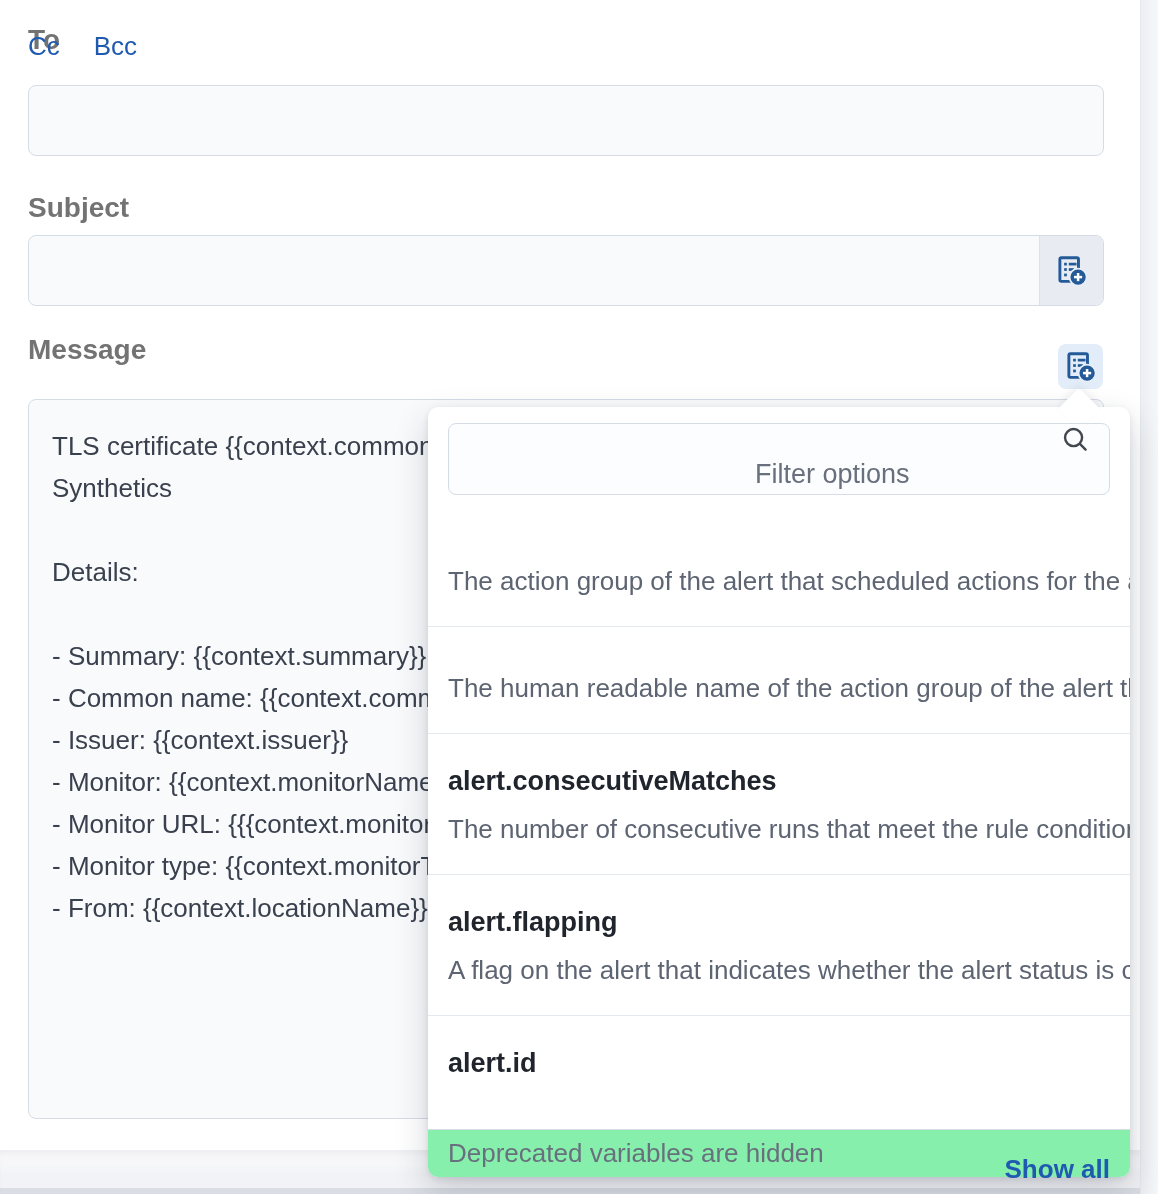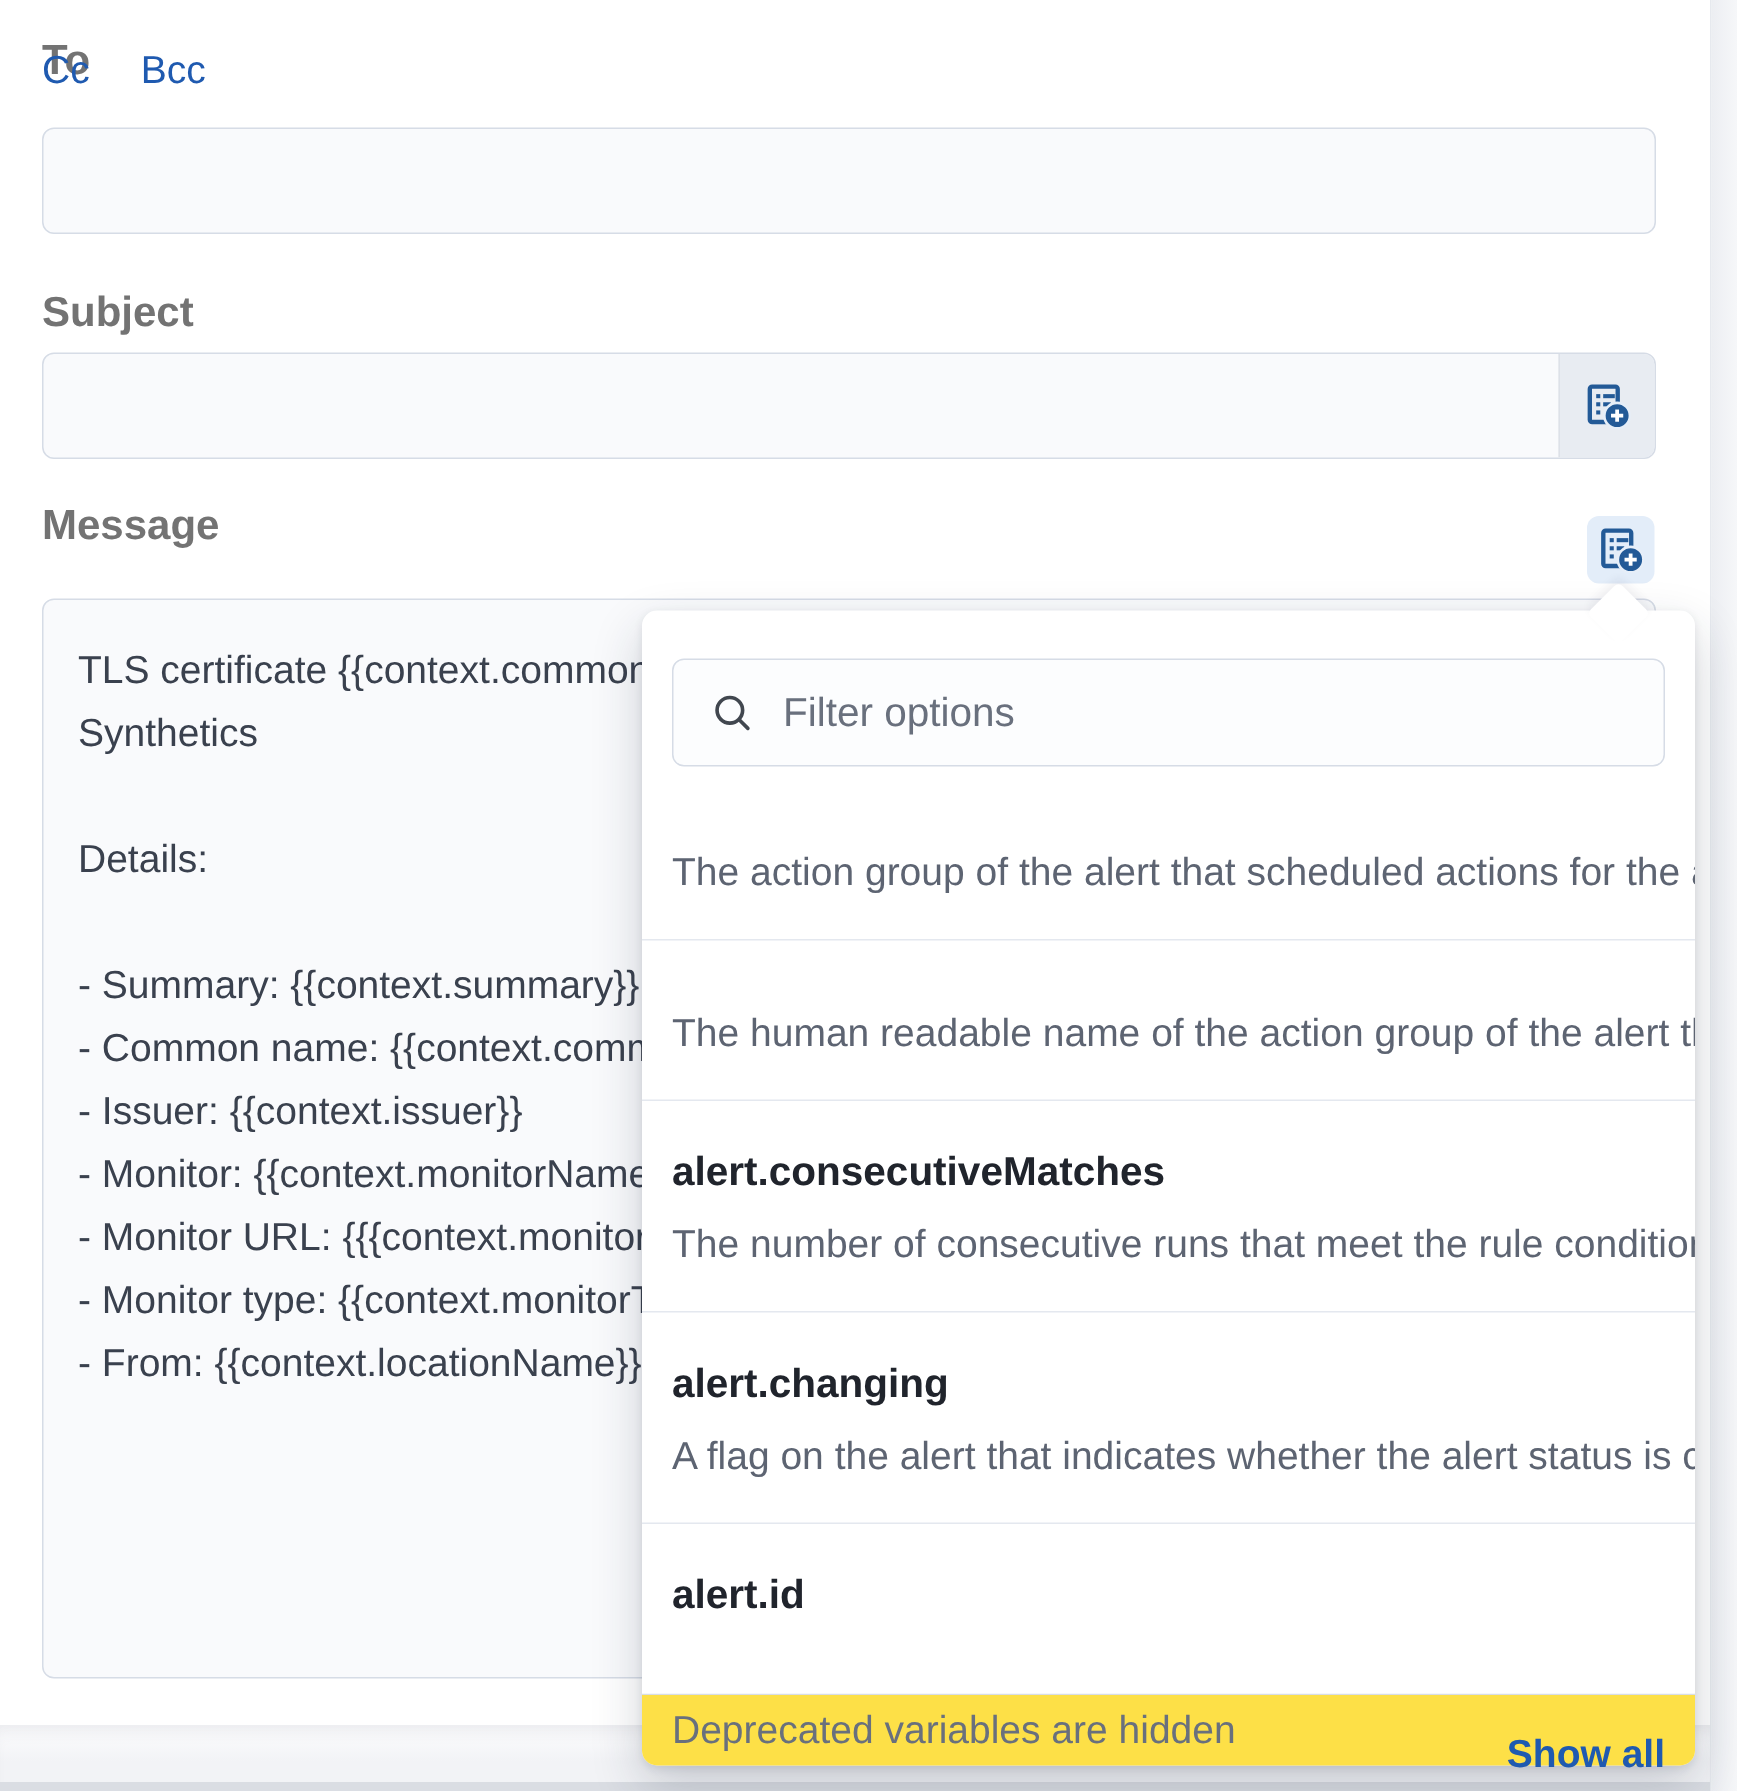--- a/index.html
+++ b/index.html
@@ -70,23 +70,23 @@
     background:#ffffff; border-radius:10px;
     box-shadow:0 14px 34px rgba(30,40,60,.20), 0 2px 6px rgba(30,40,60,.10);
     z-index:5;
   }
   .popover-arrow {
     position:absolute; left:636px; top:-13px; width:30px; height:30px;
     background:#ffffff; transform:rotate(45deg); border-radius:4px;
     box-shadow:-3px -3px 6px rgba(30,40,60,.06);
   }
   .filter-wrap {
-    position:absolute; left:20px; right:20px; top:32px; height:72px;
+    position:absolute; left:20px; right:20px; top:16px; height:72px;
     background:#fcfdfe; border:1px solid #d6dce6; border-radius:8px;
-    display:flex; align-items:center; z-index:2;
+    display:flex; align-items:flex-end; z-index:2;flex-direction:column;
   }
   .filter-wrap .search-icon { margin:0 18px 0 24px; flex:none; display:flex; }
   .filter-wrap input {
     flex:1; border:none; background:transparent; font-size:27px; color:#343741;
     font-family:"Liberation Sans", sans-serif; min-width:0;
   }
   input::placeholder { color:#69707d; opacity:1; }
 
   .var-list {
     position:absolute; left:0; right:0; top:113px; bottom:48px;
@@ -100,21 +100,21 @@
   .var-desc {
     margin-top:14px; font-size:26px; line-height:34px; color:#5d6472;
     white-space:nowrap; overflow:hidden;
   }
   .list-fade {
     position:absolute; left:1px; right:1px; bottom:48px; height:44px;
     background:linear-gradient(rgba(255,255,255,0),#ffffff 85%); pointer-events:none;
   }
   .popover-footer {
     position:absolute; left:0; right:0; bottom:0; height:48px;
-    border-top:1px solid #d8dde5; background:#fde047;
+    border-top:1px solid #d8dde5; background:#86efac;
     border-radius:0 0 10px 10px;
     display:flex; align-items:center; justify-content:space-between;
     padding:0 20px; z-index:2;
   }
   .footer-note { font-size:26px; color:#69707d; }
   .footer-link { font-size:26px; font-weight:600; color:#1f5ab0; cursor:pointer; text-decoration:none;margin-top:32px; }
 </style>
 </head>
 <body>
 
@@ -195,21 +195,21 @@
       <div class="var-desc">The action group of the alert that scheduled actions for the alert.</div>
     </div>
     <div class="var-item">
       <div class="var-desc">The human readable name of the action group of the alert that scheduled actions for the alert.</div>
     </div>
     <div class="var-item">
       <div class="var-title">alert.consecutiveMatches</div>
       <div class="var-desc">The number of consecutive runs that meet the rule conditions.</div>
     </div>
     <div class="var-item">
-      <div class="var-title">alert.changing</div>
+      <div class="var-title">alert.flapping</div>
       <div class="var-desc">A flag on the alert that indicates whether the alert status is changing repeatedly.</div>
     </div>
     <div class="var-item" style="border-bottom:none;">
       <div class="var-title">alert.id</div>
       <div class="var-desc"></div>
     </div>
   </div>
   <div class="list-fade"></div>
 
   <div class="popover-footer">

